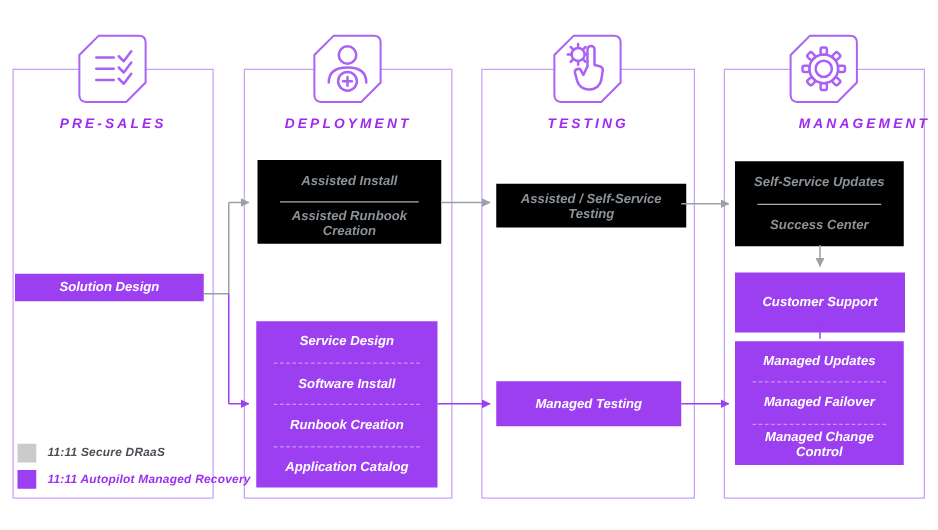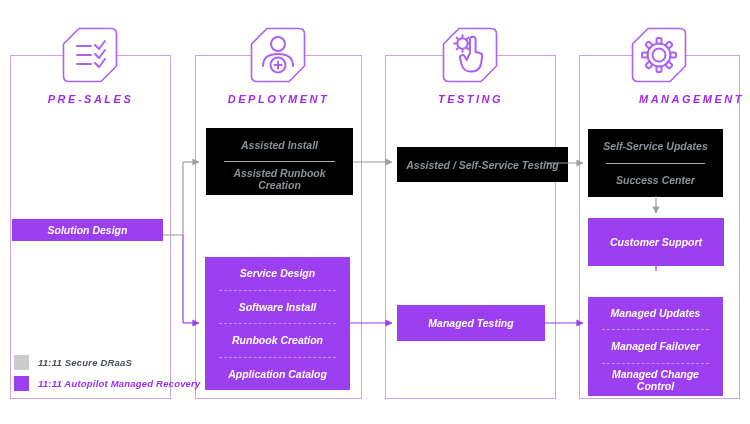--- a/index.html
+++ b/index.html
@@ -127,36 +127,36 @@
   <div class="box purple" style="left:205px;top:257px;width:145px;height:133px;">
     <div class="row">Service Design</div>
     <div class="sep-purple"></div>
     <div class="row">Software Install</div>
     <div class="sep-purple"></div>
     <div class="row">Runbook Creation</div>
     <div class="sep-purple"></div>
     <div class="row">Application Catalog</div>
   </div>
 
-  <div class="box gray" style="left:397px;top:147px;width:171px;height:35px;">
+  <div class="box gray" style="left:397px;top:147px;width:152px;height:35px;">
     <div class="row">Assisted / Self-Service Testing</div>
   </div>
   <div class="box purple" style="left:397px;top:305px;width:148px;height:36px;">
     <div class="row">Managed Testing</div>
   </div>
 
   <div class="box gray" style="left:588px;top:129px;width:135px;height:68px;justify-content:center;">
     <div class="row">Self-Service Updates</div>
     <div class="sep-gray"></div>
     <div class="row">Success Center</div>
   </div>
   <div class="box purple" style="left:588px;top:218px;width:136px;height:48px;">
     <div class="row">Customer Support</div>
   </div>
-  <div class="box purple" style="left:588px;top:273px;width:135px;height:99px;margin-top:24px;">
+  <div class="box purple" style="left:588px;top:273px;width:135px;height:99px;">
     <div class="row">Managed Updates</div>
     <div class="sep-purple"></div>
     <div class="row">Managed Failover</div>
     <div class="sep-purple"></div>
     <div class="row">Managed Change Control</div>
   </div>
 
   <svg class="overlay" width="750" height="424">
     <defs>
       <marker id="ag" markerWidth="7" markerHeight="7" refX="5.5" refY="3" orient="auto">

